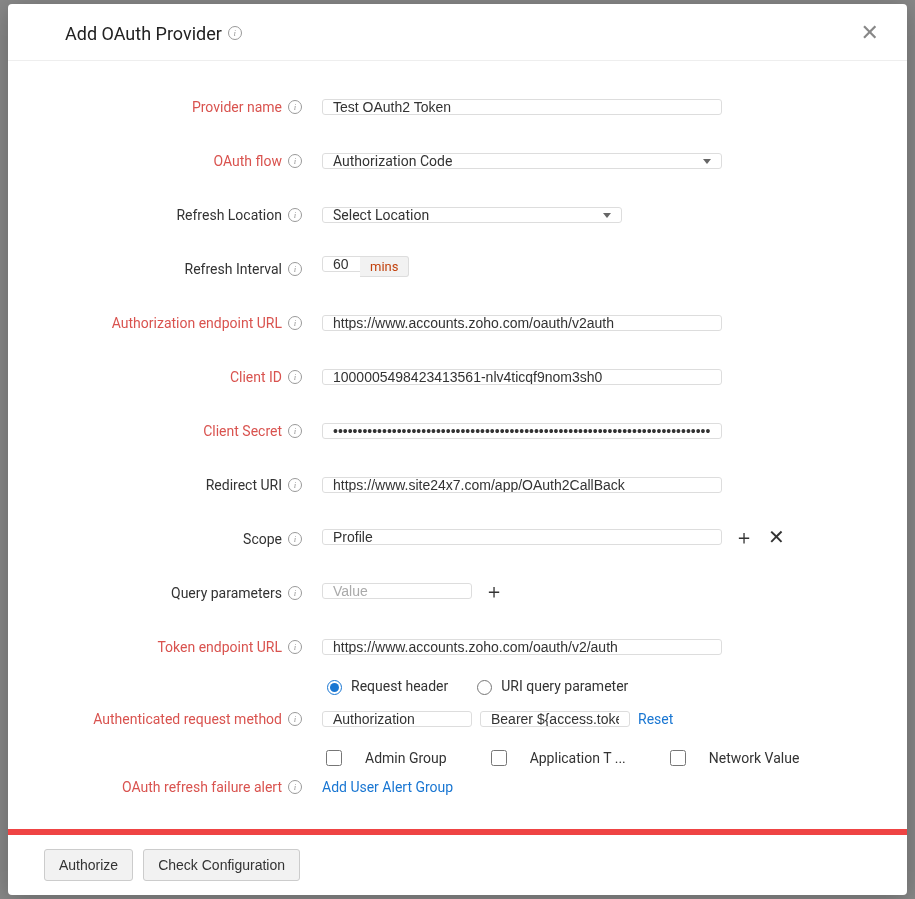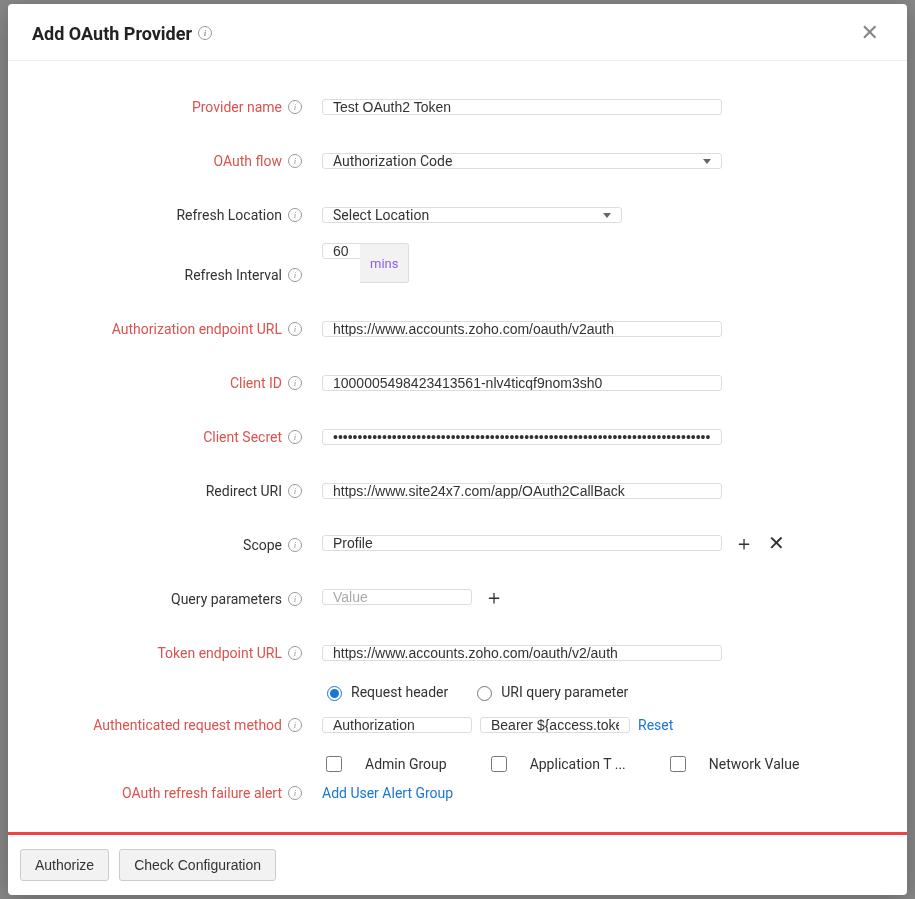--- a/index.html
+++ b/index.html
@@ -28,25 +28,26 @@
   }
   .modal-header {
     padding: 18px 24px 16px 24px;
     border-bottom: 1px solid #eee;
     display: flex;
     align-items: center;
     justify-content: space-between;
   }
   .modal-title {
     font-size: 18px;
-    font-weight: 700;
+    font-weight: 400;
     color: #222;
     display: flex;
     align-items: center;
     gap: 6px;
+    margin-left: 33px;
   }
   .info-icon {
     display: inline-flex;
     align-items: center;
     justify-content: center;
     width: 14px;
     height: 14px;
     border: 1px solid #999;
     border-radius: 50%;
     font-size: 9px;
@@ -117,29 +118,29 @@
   .select-input.medium { width: 300px; }
   .select-caret {
     width: 0; height: 0;
     border-left: 4px solid transparent;
     border-right: 4px solid transparent;
     border-top: 5px solid #666;
   }
   .addon {
     display: inline-flex;
     align-items: center;
-    height: 40px;
+    height: 21px;
     padding: 0 10px;
     background: #f2f2f2;
     border: 1px solid #ddd;
     border-left: none;
     border-radius: 0 3px 3px 0;
     margin-left: -10px;
     font-size: 13px;
-    color: #8b5cf6;
+    color: #c2410c;
   }
   .input-group { display: flex; }
   .input-group .text-input { border-radius: 3px 0 0 3px; }
   .icon-btn {
     background: none;
     border: none;
     font-size: 20px;
     color: #333;
     cursor: pointer;
     padding: 0 2px;
@@ -147,22 +148,22 @@
   }
   .radio-group { display: flex; gap: 24px; align-items: center; padding-top: 2px; }
   .radio-opt { display: flex; align-items: center; gap: 6px; cursor: pointer; }
   .radio-opt input[type="radio"] { accent-color: #1976d2; width: 15px; height: 15px; cursor: pointer; }
   .link { color: #1976d2; cursor: pointer; text-decoration: none; }
   .checkbox-group { display: flex; gap: 40px; align-items: center; flex-wrap: wrap; }
   .checkbox-opt { display: flex; align-items: center; gap: 20px; cursor: pointer; }
   .checkbox-opt input[type="checkbox"] { width: 16px; height: 16px; cursor: pointer; }
   .sub-row { display: flex; gap: 8px; margin-top: 0; width: 100%;}
   .modal-footer {
-    border-top: 3px solid #ef4444;
-    padding: 14px 12px;
+    border-top: 6px solid #ef4444;
+    padding: 14px 36px;
     display: flex;
     gap: 10px;
   }
   .btn {
     height: 32px;
     padding: 0 14px;
     border: 1px solid #ccc;
     background: #f2f2f2;
     border-radius: 3px;
     font-size: 14px;

